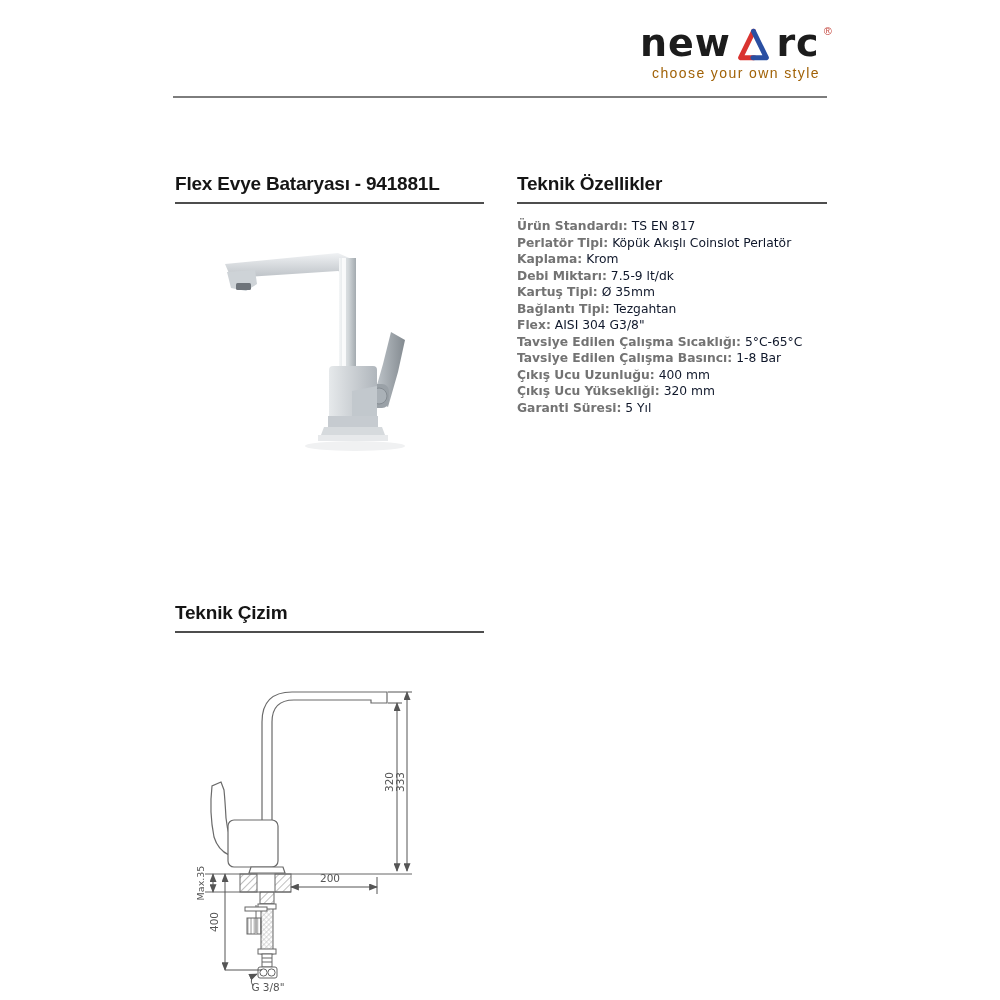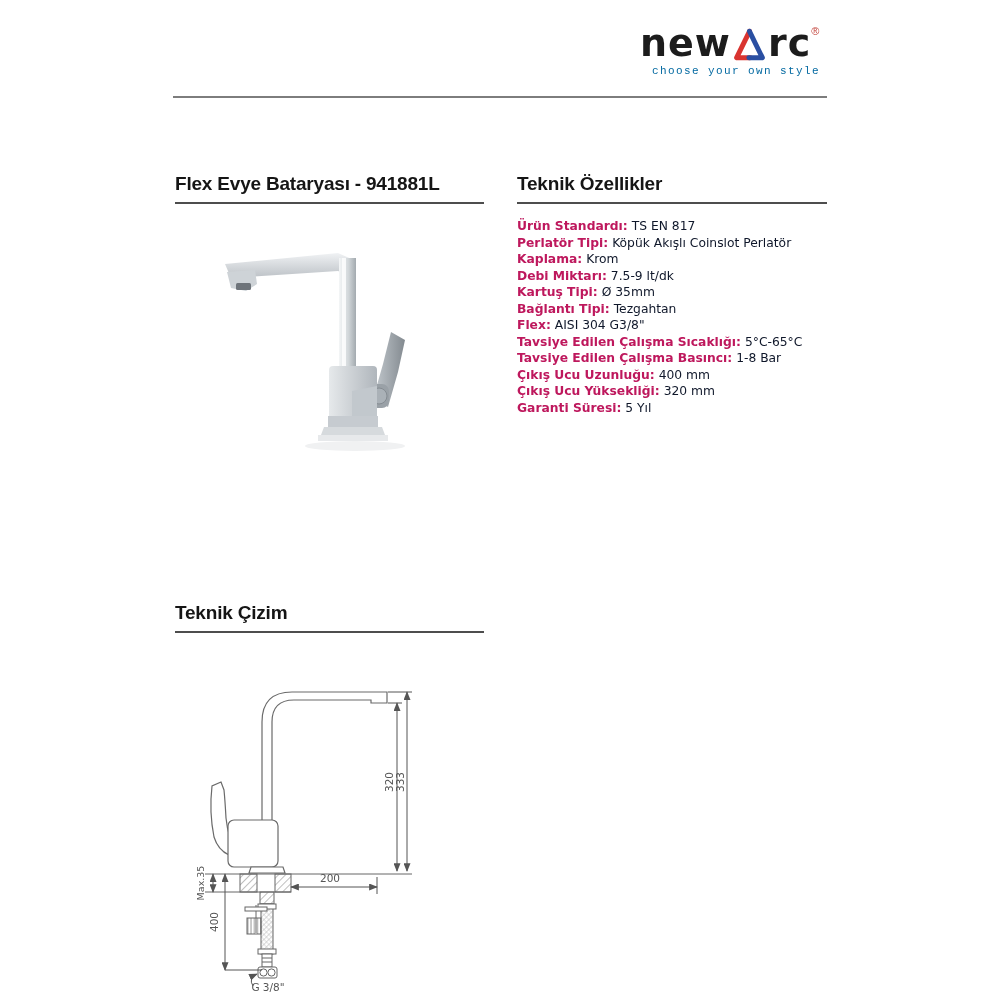--- a/index.html
+++ b/index.html
@@ -1,45 +1,45 @@
 <!DOCTYPE html>
 <html><head>
 <meta charset="utf-8">
 <style>
   html,body{margin:0;padding:0;background:#fff;}
   .page{position:relative;width:1000px;height:1000px;background:#ffffff;overflow:hidden;
         font-family:"Liberation Sans",sans-serif;color:#1a1a1a;}
 
   
   .logo-block{position:absolute;top:24px;left:640px;width:192px;text-align:center;}
-  .logo-row{display:flex;align-items:flex-end;justify-content:flex-start;line-height:1;}
+  .logo-row{display:flex;align-items:flex-end;justify-content:space-between;line-height:1;}
   .logo-word{font-family:"DejaVu Sans",sans-serif;font-weight:600;font-size:38px;
              letter-spacing:1px;color:#1c1c1c;}
   .logo-tri{margin:0 2px 1px 2px;}
   .logo-reg{font-size:11px;color:#c4473f;align-self:flex-start;margin-top:2px;}
-  .logo-tagline{margin-top:3px;font-family:Liberation Mono, monospace;font-size:11px;
-                color:#0369a1;letter-spacing:1.4px;white-space:nowrap;}
+  .logo-tagline{margin-top:3px;font-family:Liberation Sans, sans-serif;font-size:14px;
+                color:#a16207;letter-spacing:1.4px;white-space:nowrap;}
 
   .top-rule{position:absolute;left:173px;top:96px;width:654px;height:2px;background:#7d7d7d;}
 
   
   .sec-title{position:absolute;font-weight:bold;font-size:19px;letter-spacing:-0.2px;color:#151515;}
   .title-left{left:175px;top:173px;width:320px;}
   .title-right{left:517px;top:173px;width:320px;}
   .title-drawing{left:175px;top:602px;width:320px;}
   .rule{position:absolute;height:2px;background:#4d4d4d;}
   .rule-left{left:175px;top:202px;width:309px;}
   .rule-right{left:517px;top:202px;width:310px;}
   .rule-drawing{left:175px;top:631px;width:309px;}
 
   
   .specs{position:absolute;left:517px;top:218px;width:330px;
          font-family:"DejaVu Sans",sans-serif;font-size:12.3px;line-height:16.5px;}
   .spec-row{white-space:nowrap;}
-  .spec-label{font-weight:bold;color:#be185d;}
+  .spec-label{font-weight:bold;color:#737373;}
   .spec-value{color:#0f172a;margin-left:4px;}
 
   
   .product-photo{position:absolute;left:203px;top:233px;}
   .tech-drawing{position:absolute;left:175px;top:648px;}
   svg text{font-family:"DejaVu Sans",sans-serif;}
 </style>
 </head>
 <body>
 

